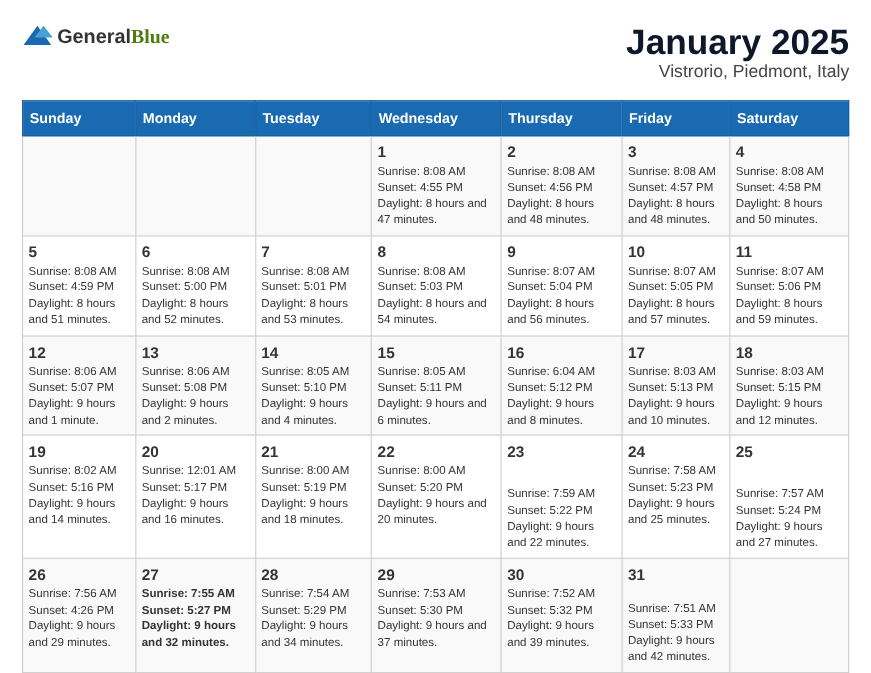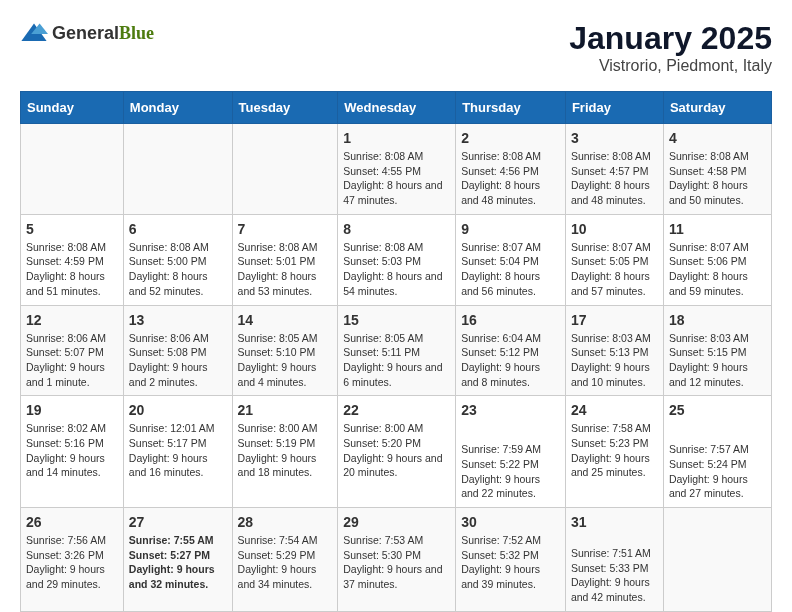--- a/index.html
+++ b/index.html
@@ -285,21 +285,21 @@
           <span class="day-num">25</span>
           <div class="day-info" style="white-space: pre-line; margin-top: 24px;">Sunrise: 7:57 AM
 Sunset: 5:24 PM
 Daylight: 9 hours and 27 minutes.</div>
         </td>
       </tr>
       <tr>
         <td>
           <span class="day-num">26</span>
           <div class="day-info" style="white-space: pre-line;">Sunrise: 7:56 AM
-Sunset: 3:26 PM
+Sunset: 4:26 PM
 Daylight: 9 hours and 29 minutes.</div>
         </td>
         <td>
           <span class="day-num">27</span>
           <div class="day-info" style="white-space: pre-line; font-weight: bold;">Sunrise: 7:55 AM
 Sunset: 5:27 PM
 Daylight: 9 hours and 32 minutes.</div>
         </td>
         <td>
           <span class="day-num">28</span>

